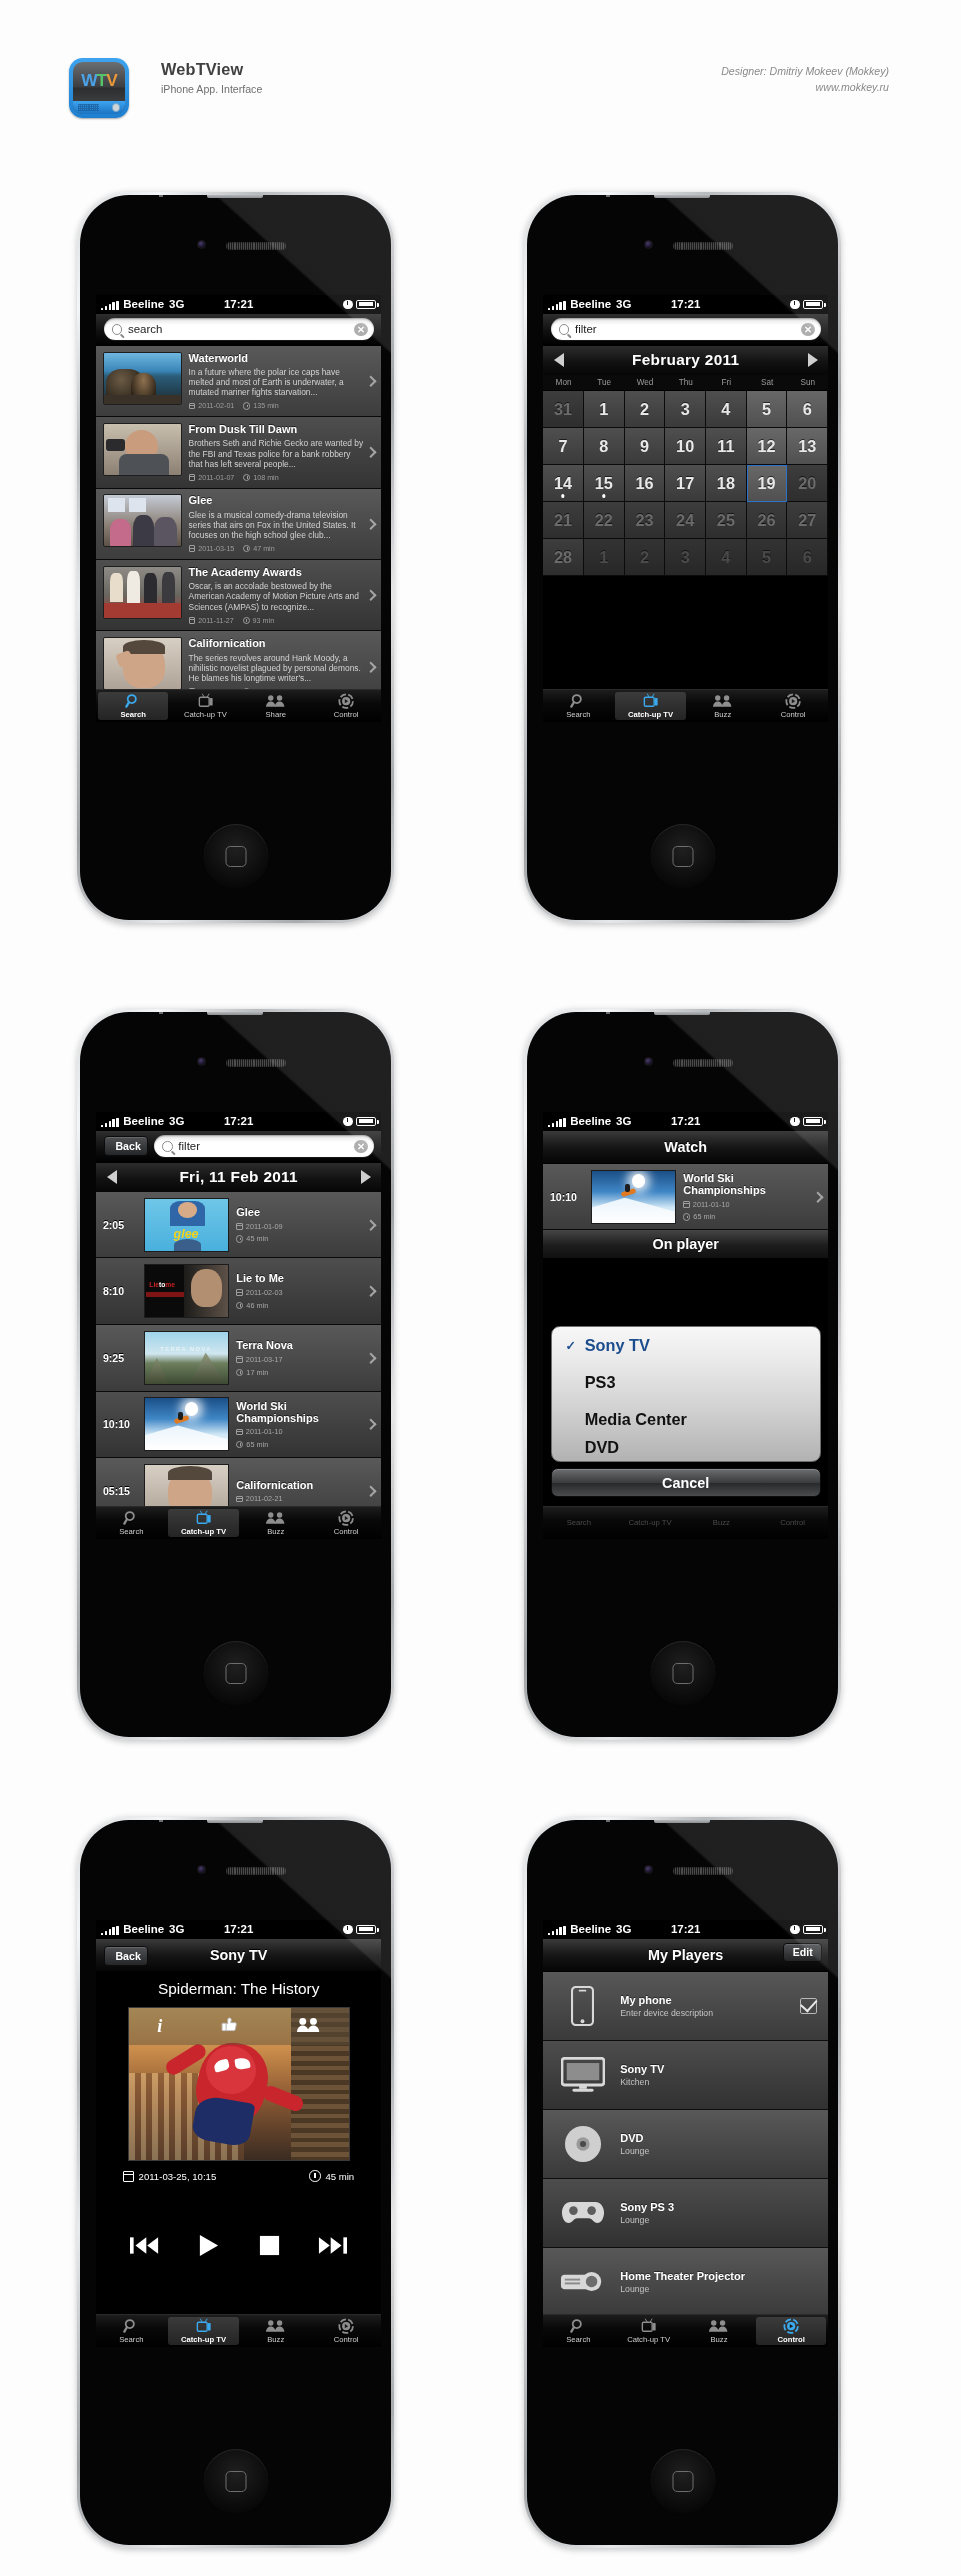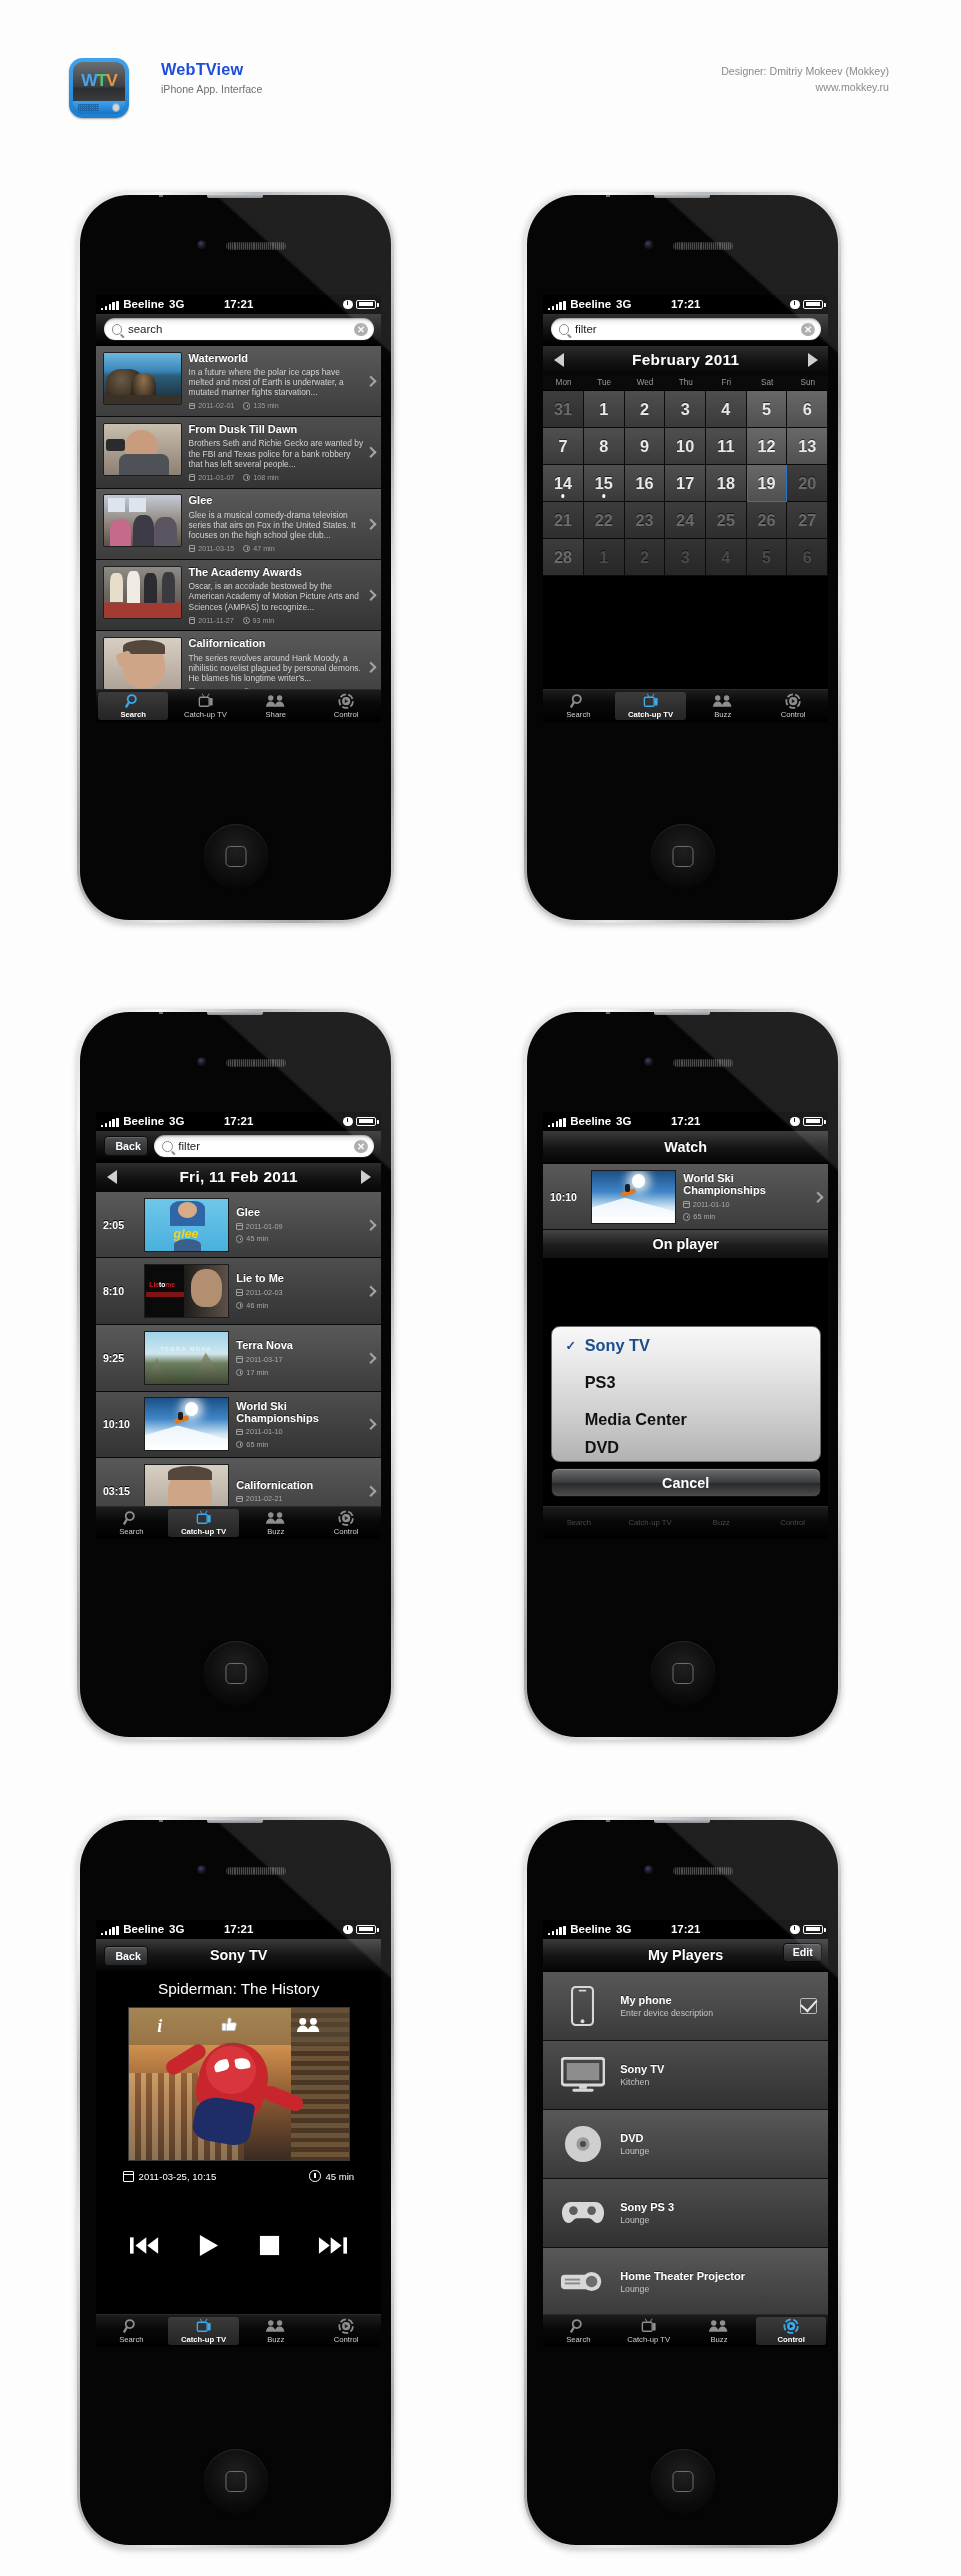--- a/index.html
+++ b/index.html
@@ -36,23 +36,23 @@
     position:absolute; left:0; right:0; bottom:0; height:13.5px;
     background:linear-gradient(180deg,#3ea4ef 0%,#1a74c4 100%);
     display:flex; align-items:center; justify-content:space-between; padding:0 4.8px;
   }
   .grille { width:21px; height:6.7px;
     background:repeating-linear-gradient(90deg,#1a5f9e 0 1px,transparent 1px 1.9px),
                repeating-linear-gradient(0deg,#1a5f9e 0 1px,transparent 1px 1.9px);
     opacity:.8; border-radius:1px;}
   .dial { width:8.7px; height:8.7px; border-radius:50%; background:#cfd6da; border:1px solid #7aa7c8;}
 
-  .app-title { position:absolute; left:161px; top:60px; font-size:16.3px; font-weight:bold; color:#1d4ed8; letter-spacing:0.2px;}
+  .app-title { position:absolute; left:161px; top:60px; font-size:16.3px; font-weight:bold; color:#404040; letter-spacing:0.2px;}
   .app-sub   { position:absolute; left:161px; top:83px; font-size:10.6px; color:#6f6f6f;}
-  .credit    { position:absolute; right:72px; top:63px; text-align:right; font-size:10.6px; color:#8a8a8a; line-height:16.3px;}
+  .credit    { position:absolute; right:72px; top:63px; text-align:right; font-size:10.6px; color:#8a8a8a; line-height:16.3px;font-style:italic;}
 
   
   .phone {
     position:absolute; width:317px; height:731px;
     border-radius:52px;
     background:linear-gradient(125deg,#d8dadc 0%,#f4f5f6 10%,#b9bcbe 22%,#e9eaec 35%,#9fa2a5 55%,#e6e7e9 72%,#a8abad 88%,#dcdee0 100%);
     padding:2.9px;
     box-shadow:0 1.9px 6.7px rgba(0,0,0,.22);
   }
   .phone-body {
@@ -828,21 +828,21 @@
               </div>
             <div class="smeta">
                 <i class="ic-clock"></i>
                 <span>65 min</span>
               </div>
           </div>
           <span class="chev"></span>
         </div>
 
         <div class="srow" style="min-height:38px">
-          <span class="stime">03:15</span>
+          <span class="stime">05:15</span>
           <div class="sthumb" style="background:linear-gradient(180deg,#d8cfc4 0%,#aea396 100%)">
             <div style="position:absolute;left:23px;top:2.9px;width:44px;height:48px;border-radius:48% 48% 40% 40%;background:#cfa588"></div>
             <div style="position:absolute;left:23px;top:1px;width:44px;height:13.5px;background:#54483c;border-radius:50% 50% 0 0"></div>
           </div>
           <div class="stext">
             <div class="stitle">Californication</div>
             <div class="smeta">
                 <i class="ic-cal"></i>
                 <span>2011-02-21</span>
               </div>

